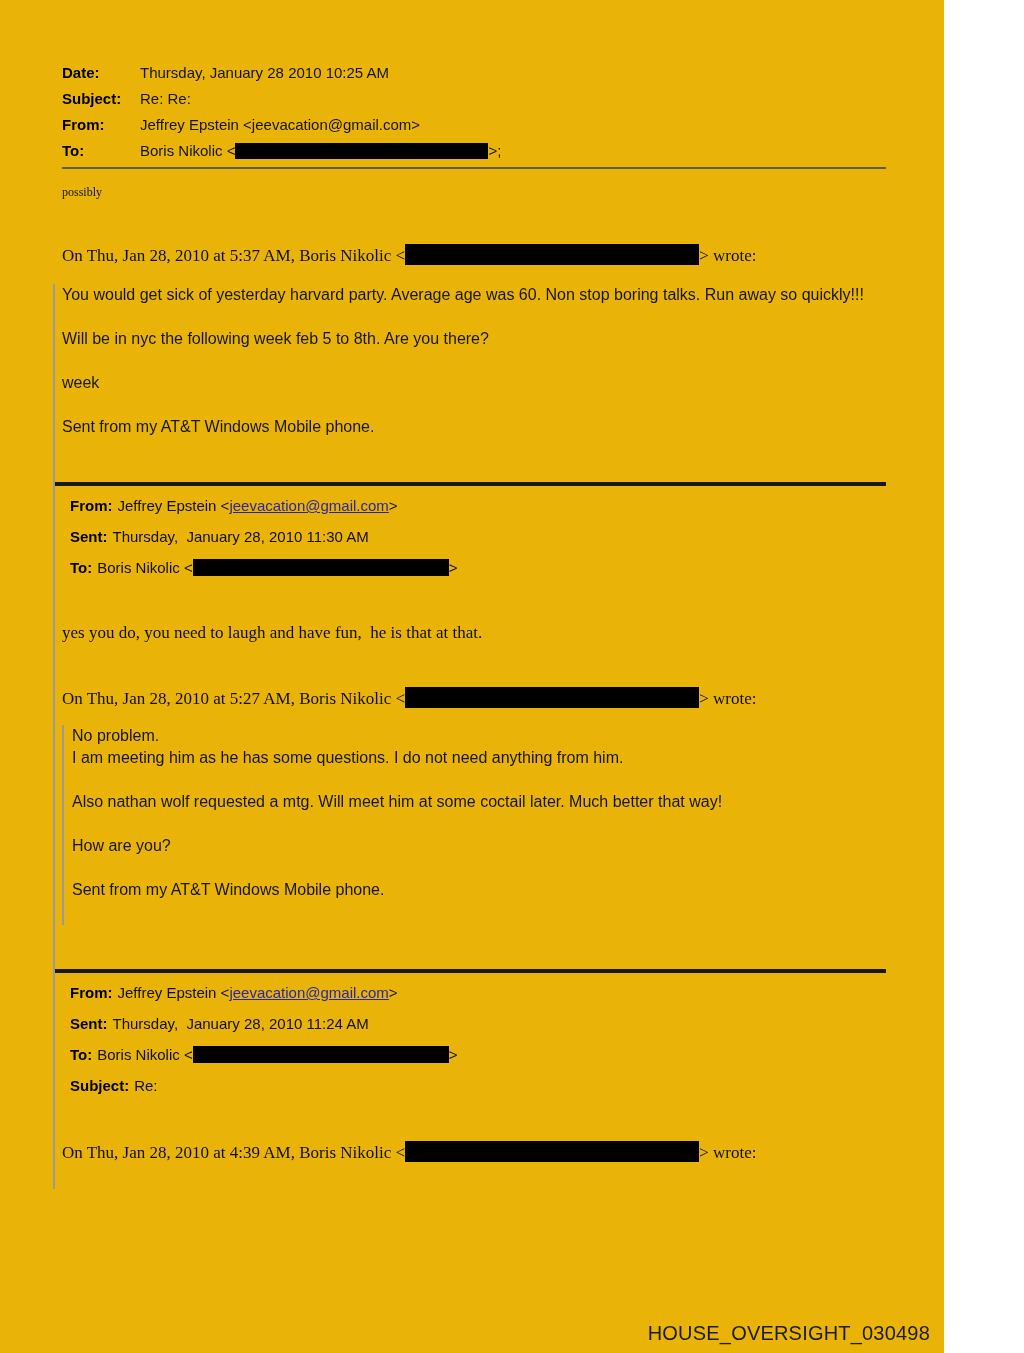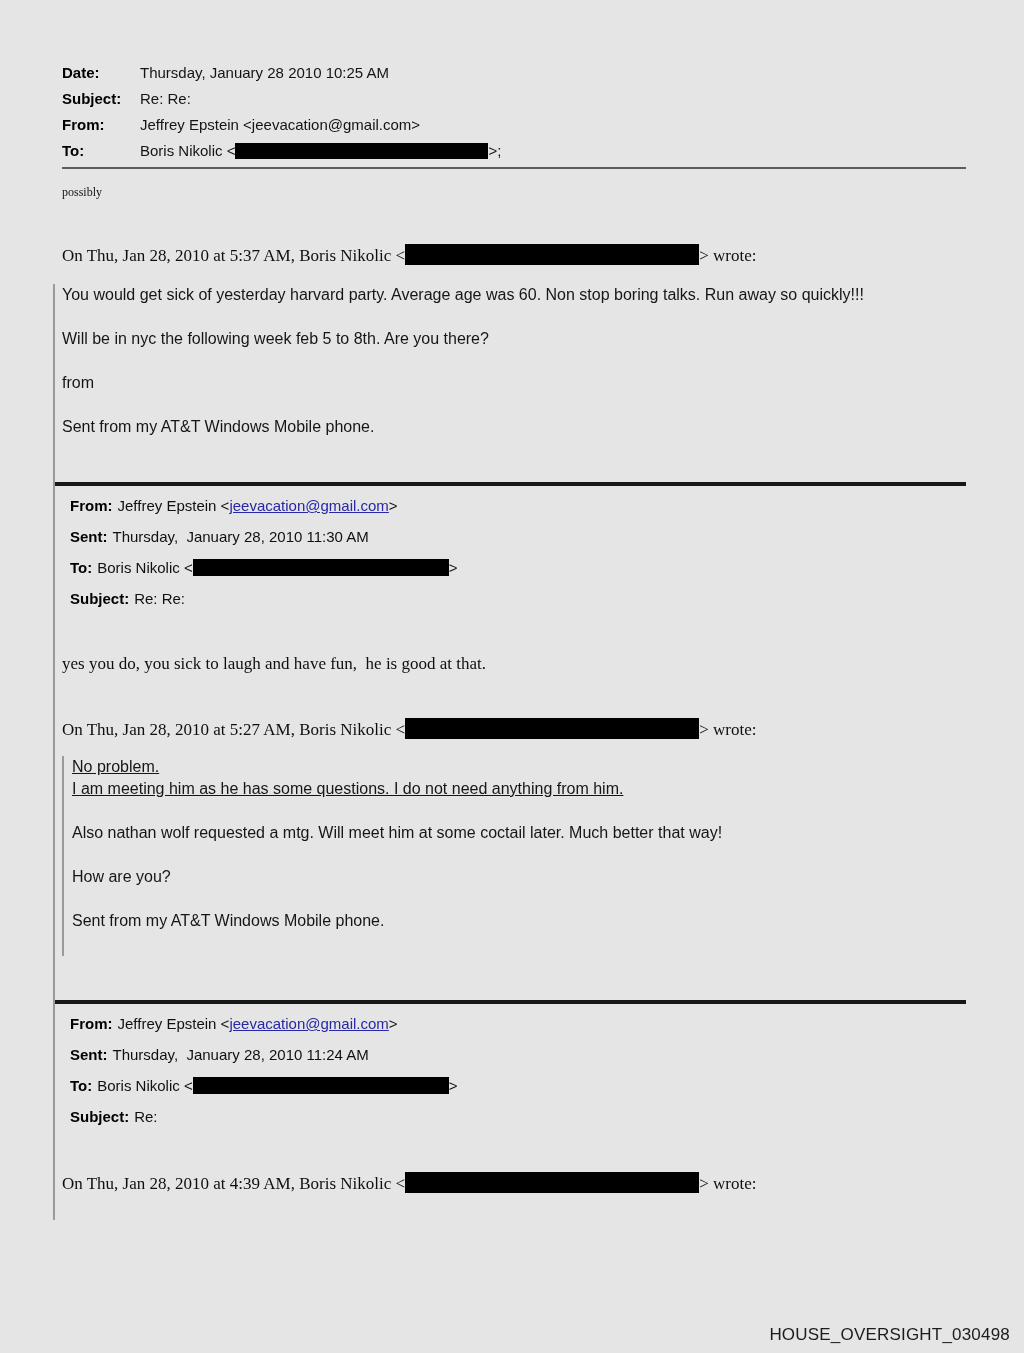--- a/index.html
+++ b/index.html
@@ -1,51 +1,51 @@
 <!DOCTYPE html>
 <html><head>
 <meta charset="utf-8">
 <style>
   html,body{margin:0;padding:0;background:#ffffff;}
-  .page{position:relative;width:1024px;height:1353px;background:#e5e5e5;
+  .page{position:relative;width:944px;height:1353px;background:#eab308;
         font-family:"Liberation Sans",sans-serif;color:#141414;overflow:hidden;}
   .content{padding:60px 58px 0 62px;}
 
   
   .hdr{display:grid;grid-template-columns:78px 1fr;font-size:15px;line-height:26px;}
   .hdr .lbl{font-weight:bold;color:#000;}
   .rule-thin{height:2px;background:#5c5c5c;margin-top:3px;}
 
   
   .lead{font-family:"Liberation Serif",serif;font-size:12px;margin:16px 0 0;white-space:pre-wrap;}
   .attr,.serif-para{font-family:"Liberation Serif",serif;font-size:17px;margin:44px 0 0;
                     white-space:pre-wrap;color:#0f0f0f;}
 
   
   .bq1{border-left:2px solid #9a9a9a;margin:18px 0 0 -9px;padding:0 0 26px 7px;}
   .bq2{border-left:2px solid #9a9a9a;margin:16px 0 0;padding:0 0 2px 8px;}
 
   
   .sans-para{font-size:16px;line-height:22px;margin:0 0 22px;white-space:pre-wrap;color:#161616;}
-  .sans-para .line{white-space:pre-wrap;text-decoration:underline;}
+  .sans-para .line{white-space:pre-wrap;}
 
   
   .rule-thick{height:4px;background:#181818;margin:44px 0 7px -7px;}
   .meta{font-size:15px;line-height:23px;margin:8px;white-space:pre-wrap;color:#101010;}
   .meta .lbl{font-weight:bold;color:#000;margin-right:5px;}
 
   
   .redact{display:inline-block;background:#000;}
   .redact-lg{width:294px;height:21px;vertical-align:-4px;}
   .redact-md{width:256px;height:17px;vertical-align:-3px;}
   .redact-hdr{width:253px;height:16px;vertical-align:-3px;}
 
   .lnk{color:#2727a8;text-decoration:underline;cursor:pointer;}
 
-  .footer{position:absolute;right:14px;bottom:8px;font-size:17px;color:#1c1c1c;
+  .footer{position:absolute;right:14px;bottom:8px;font-size:20px;color:#1c1c1c;
           letter-spacing:.2px;}
 </style>
 </head>
 <body>
 
 <div class="page">
   <div class="content">
 
     <div class="hdr">
       <span class="lbl">Date:</span>
@@ -59,33 +59,32 @@
     </div>
     <div class="rule-thin"></div>
 
     <p class="lead">possibly</p>
 
     <p class="attr"><span>On Thu, Jan 28, 2010 at 5:37 AM, Boris Nikolic &lt;</span><span class="redact redact-lg"></span><span>&gt; wrote:</span></p>
 
     <blockquote class="bq1">
       <p class="sans-para">You would get sick of yesterday harvard party. Average age was 60. Non stop boring talks. Run away so quickly!!!</p>
       <p class="sans-para">Will be in nyc the following week feb 5 to 8th. Are you there?</p>
-      <p class="sans-para">from</p>
+      <p class="sans-para">week</p>
       <p class="sans-para">Sent from my AT&amp;T Windows Mobile phone.</p>
 
       <div class="rule-thick"></div>
 
       <div>
         <p class="meta"><span class="lbl">From:</span><span>Jeffrey Epstein &lt;</span><a class="lnk">jeevacation@gmail.com</a><span>&gt;</span></p>
         <p class="meta"><span class="lbl">Sent:</span><span>Thursday,  January 28, 2010 11:30 AM</span></p>
         <p class="meta"><span class="lbl">To:</span><span>Boris Nikolic &lt;</span><span class="redact redact-md"></span><span>&gt;</span></p>
-        <p class="meta"><span class="lbl">Subject:</span><span>Re: Re:</span></p>
       </div>
 
-      <p class="serif-para">yes you do, you sick to laugh and have fun,  he is good at that.</p>
+      <p class="serif-para">yes you do, you need to laugh and have fun,  he is that at that.</p>
 
       <p class="attr"><span>On Thu, Jan 28, 2010 at 5:27 AM, Boris Nikolic &lt;</span><span class="redact redact-lg"></span><span>&gt; wrote:</span></p>
 
       <blockquote class="bq2">
         <p class="sans-para"><span class="line">No problem.</span><br><span class="line">I am meeting him as he has some questions. I do not need anything from him.</span></p>
         <p class="sans-para">Also nathan wolf requested a mtg. Will meet him at some coctail later. Much better that way!</p>
         <p class="sans-para">How are you?</p>
         <p class="sans-para">Sent from my AT&amp;T Windows Mobile phone.</p>
       </blockquote>
 

